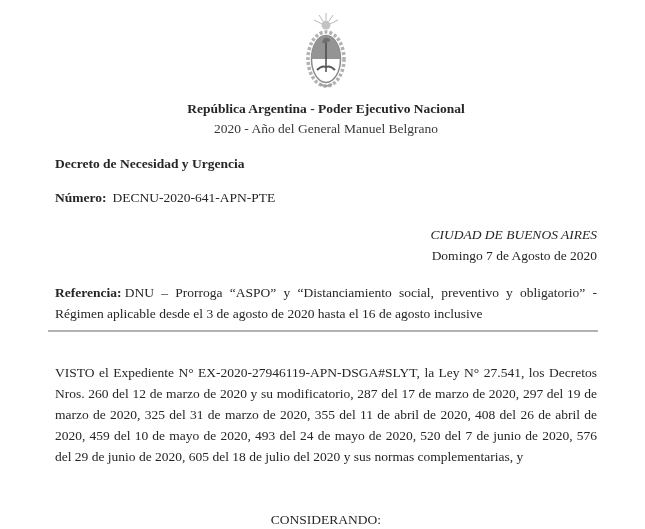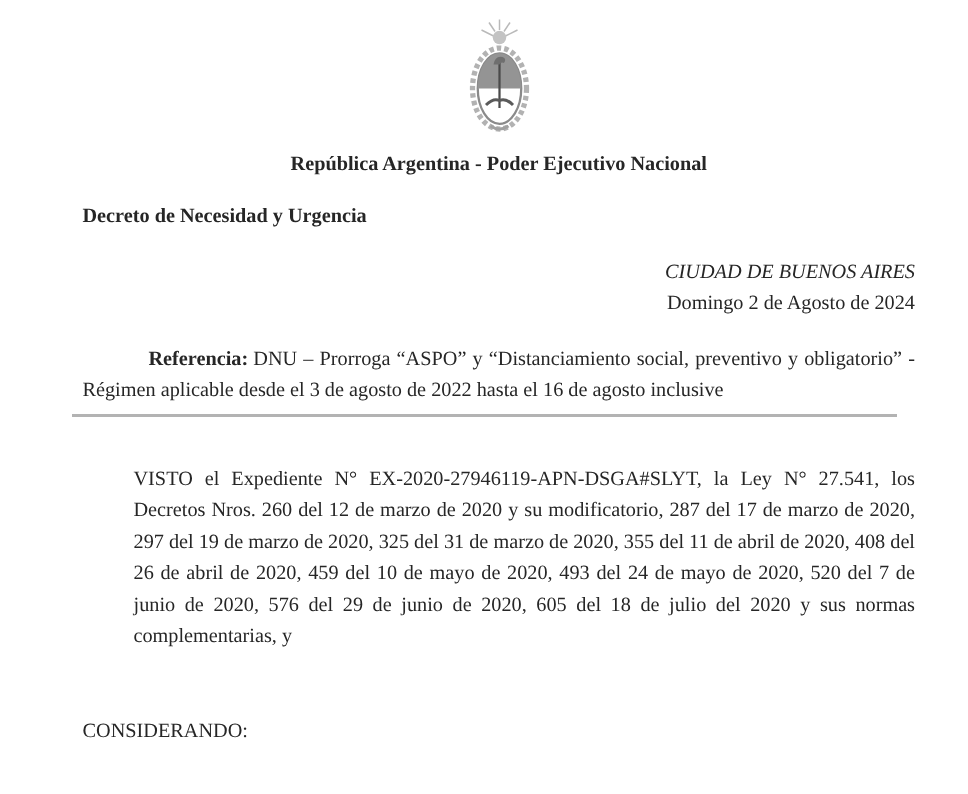--- a/index.html
+++ b/index.html
@@ -6,46 +6,46 @@
   body {
     width: 645px;
     height: 529px;
     background: #ffffff;
     overflow: hidden;
     font-family: "Liberation Serif", "DejaVu Serif", serif;
     font-size: 13.5px;
     color: #262626;
     -webkit-font-smoothing: antialiased;
   }
-  .page { padding: 12px 35px 0 55px; }
+  .page { padding: 12px 48px 0 55px; }
 
   .crest-wrap { text-align: center; height: 84px; margin-bottom: 4px; }
 
   .org-line   { text-align: center; font-weight: bold; line-height: 17px; }
   .year-line  { text-align: center; color: #383838; line-height: 17px; margin-top: 3px; }
   .doc-type   { font-weight: bold; line-height: 17px; margin-top: 18px; }
 
   .numero-line { margin-top: 17px; line-height: 17px; }
   .numero-line .lbl { font-weight: bold; margin-right: 0.45em; }
 
   .place-line { text-align: right; margin-top: 20px; line-height: 17px; font-style: italic; }
   .date-line  { text-align: right; margin-top: 4px;  line-height: 17px; }
 
   .reference  { margin-top: 18px; text-align: justify; line-height: 21px; }
-  .reference .lbl { font-weight: bold; margin-right: 0.25em; margin-left: 44px; }
+  .reference .lbl { font-weight: bold; margin-right: 0.25em; }
 
   .rule {
     border: 0;
     border-top: 2px solid #b3b3b3;
     margin: 6px 0 0 -7px;
     width: 550px;
   }
 
-  .visto        { margin-top: 30px; text-align: justify; line-height: 21px; margin-left: 34px; }
-  .considerando { margin-top: 44px; line-height: 17px; }
+  .visto        { margin-top: 30px; text-align: justify; line-height: 21px; }
+  .considerando { margin-top: 44px; line-height: 17px; text-align: center; }
 
   p, div { margin: 0; }
 </style>
 </head>
 <body>
 
 <div class="page">
 
   <div class="crest-wrap">
     <svg width="58" height="82" viewBox="0 0 58 82" aria-hidden="true">
@@ -62,30 +62,34 @@
       <path d="M14.5 47 A14.5 23.5 0 0 1 43.5 47 Z" fill="#949494"></path>
       <line x1="29" y1="30" x2="29" y2="60" stroke="#4a4a4a" stroke-width="1.5"></line>
       <path d="M25 31 Q26 25 31 26 Q34 27 32 30 Q30 29 29 31 Z" fill="#6f6f6f"></path>
       <path d="M20 58 Q25 53 29 55 Q33 53 38 58" fill="none" stroke="#5a5a5a" stroke-width="2"></path>
       <path d="M23 72 Q29 76 35 72" fill="none" stroke="#a0a0a0" stroke-width="2"></path>
     </svg>
   </div>
 
   <div class="org-line">República Argentina - Poder Ejecutivo Nacional</div>
 
+  <div class="year-line">2020 - Año del General Manuel Belgrano</div>
 
   <div class="doc-type">Decreto de Necesidad y Urgencia</div>
 
+  <p class="numero-line">
+    <span class="lbl">Número:</span><span>DECNU-2020-641-APN-PTE</span>
+  </p>
 
   <div class="place-line">CIUDAD DE BUENOS AIRES</div>
 
-  <div class="date-line">Domingo 2 de Agosto de 2024</div>
+  <div class="date-line">Domingo 7 de Agosto de 2020</div>
 
   <p class="reference">
-    <span class="lbl">Referencia:</span><span>DNU – Prorroga “ASPO” y “Distanciamiento social, preventivo y obligatorio” - Régimen aplicable desde el 3 de agosto de 2022 hasta el 16 de agosto inclusive</span>
+    <span class="lbl">Referencia:</span><span>DNU – Prorroga “ASPO” y “Distanciamiento social, preventivo y obligatorio” - Régimen aplicable desde el 3 de agosto de 2020 hasta el 16 de agosto inclusive</span>
   </p>
 
   <hr class="rule">
 
   <p class="visto">VISTO el Expediente N° EX-2020-27946119-APN-DSGA#SLYT, la Ley N° 27.541, los Decretos Nros. 260 del 12 de marzo de 2020 y su modificatorio, 287 del 17 de marzo de 2020, 297 del 19 de marzo de 2020, 325 del 31 de marzo de 2020, 355 del 11 de abril de 2020, 408 del 26 de abril de 2020, 459 del 10 de mayo de 2020, 493 del 24 de mayo de 2020, 520 del 7 de junio de 2020, 576 del 29 de junio de 2020, 605 del 18 de julio del 2020 y sus normas complementarias, y</p>
 
   <p class="considerando">CONSIDERANDO:</p>
 
 </div>
 

